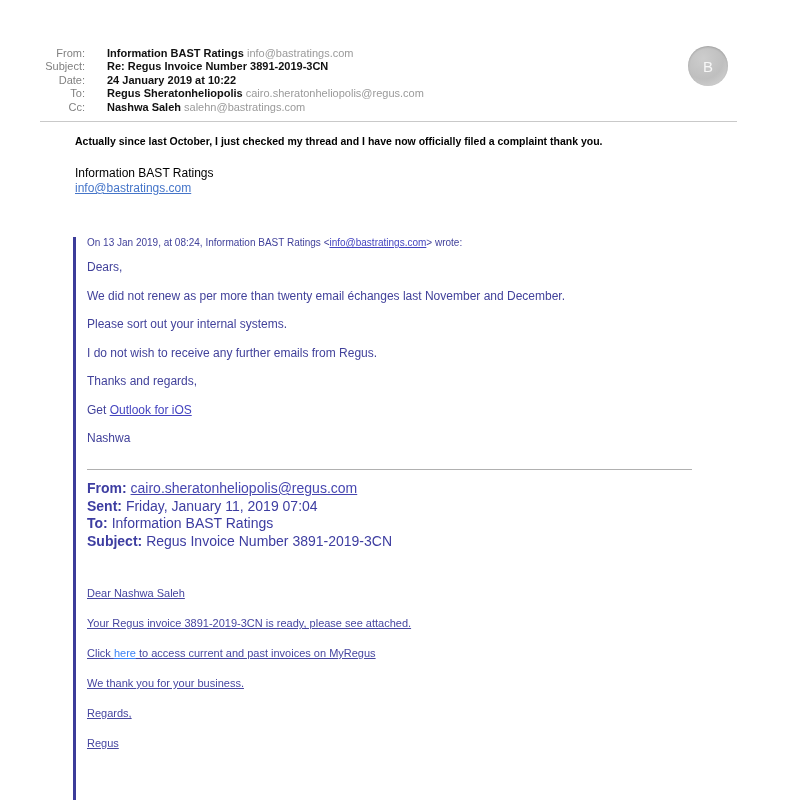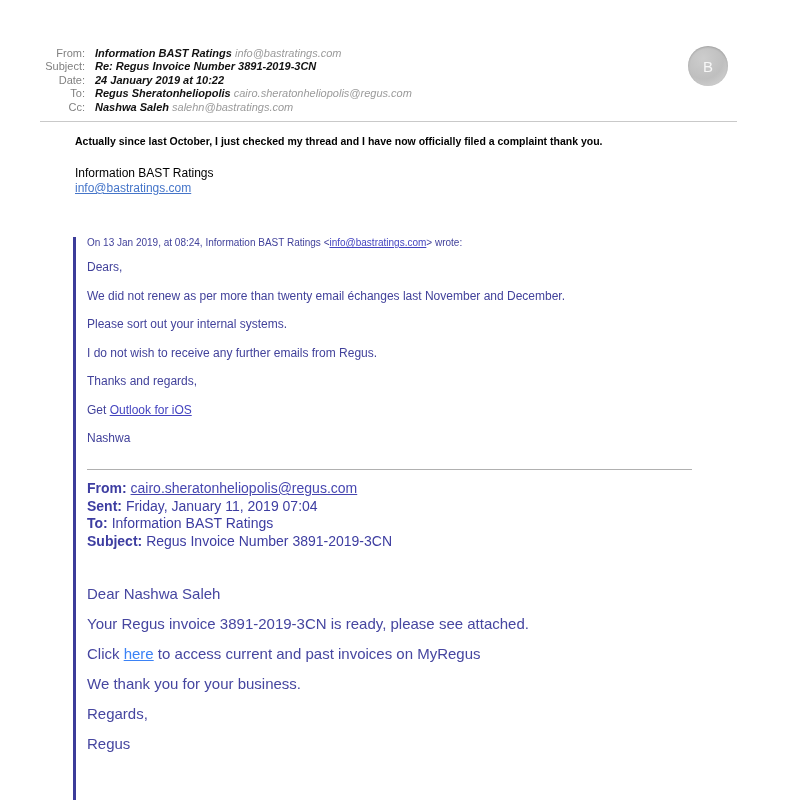--- a/index.html
+++ b/index.html
@@ -5,21 +5,21 @@
   * { margin: 0; padding: 0; box-sizing: border-box; }
   html, body { background: #ffffff; }
   body {
     width: 789px; height: 800px; overflow: hidden; position: relative;
     font-family: "Liberation Sans", sans-serif;
   }
   
   .header-block { padding-top: 47px; position: relative; }
   .hrow { display: flex; font-size: 11px; line-height: 13.4px; }
   .hlabel { width: 85px; text-align: right; color: #808080; flex: 0 0 85px; }
-  .hvalue { margin-left: 10px; color: #111; font-style: italic; }
+  .hvalue { margin-left: 22px; color: #111; }
   .hname { font-weight: 700; color: #111; }
   .hbold { font-weight: 700; color: #111; }
   .hmuted { color: #9a9a9a; font-weight: 400; }
   .avatar {
     position: absolute; top: 46px; right: 61px;
     width: 40px; height: 40px; border-radius: 50%;
     background: radial-gradient(circle at 38% 32%, #cdcdcd 0%, #bfbfbf 55%, #d8d8d8 100%);
     box-shadow: inset 0 1px 2px rgba(0,0,0,0.18);
     display: flex; align-items: center; justify-content: center;
     color: #f7f7f7; font-size: 15px; font-weight: 400;
@@ -54,21 +54,21 @@
     border: none; border-top: 1.5px solid #b0b0b0;
     width: 605px; margin: 24px 0 10px 0;
   }
   
   .fwd-header { margin-top: 5px; }
   .frow { font-size: 14px; color: #3d3da1; line-height: 17.5px; }
   .frow b { font-weight: 700; }
   .frow a { color: #4646b0; text-decoration: underline; }
   
   .fwd-body { margin-top: 36px; }
-  .fpara { font-size: 15px; color: #4646a0; line-height: 15px; margin-bottom: 15px; max-width: 600px; }
+  .fpara { font-size: 11px; color: #4646a0; line-height: 15px; margin-bottom: 15px; max-width: 600px; text-decoration: underline; }
   .fpara a { color: #3b82f6; text-decoration: underline; }
 </style>
 </head>
 <body>
 
 <div class="header-block">
   <div class="avatar">
     <span>B</span>
   </div>
 

